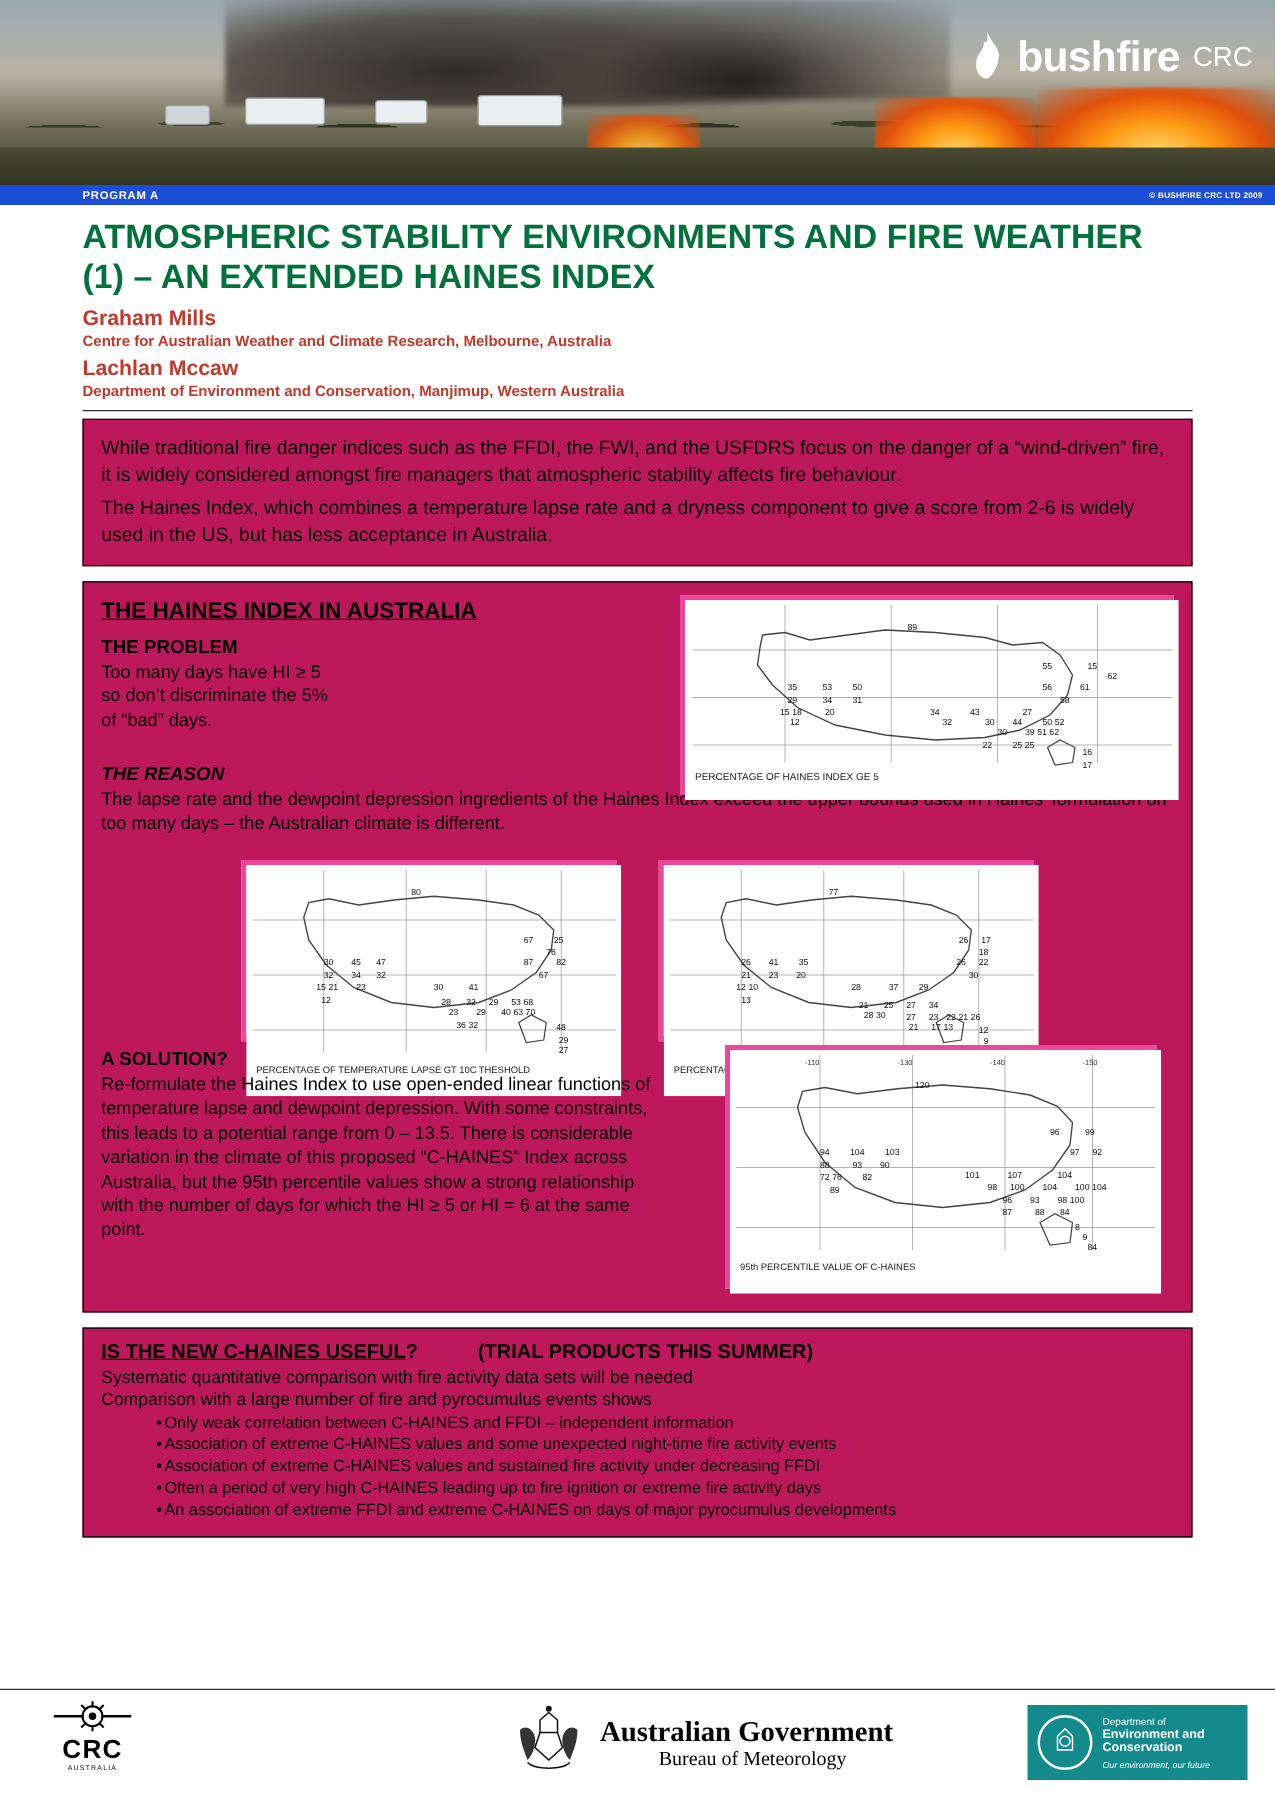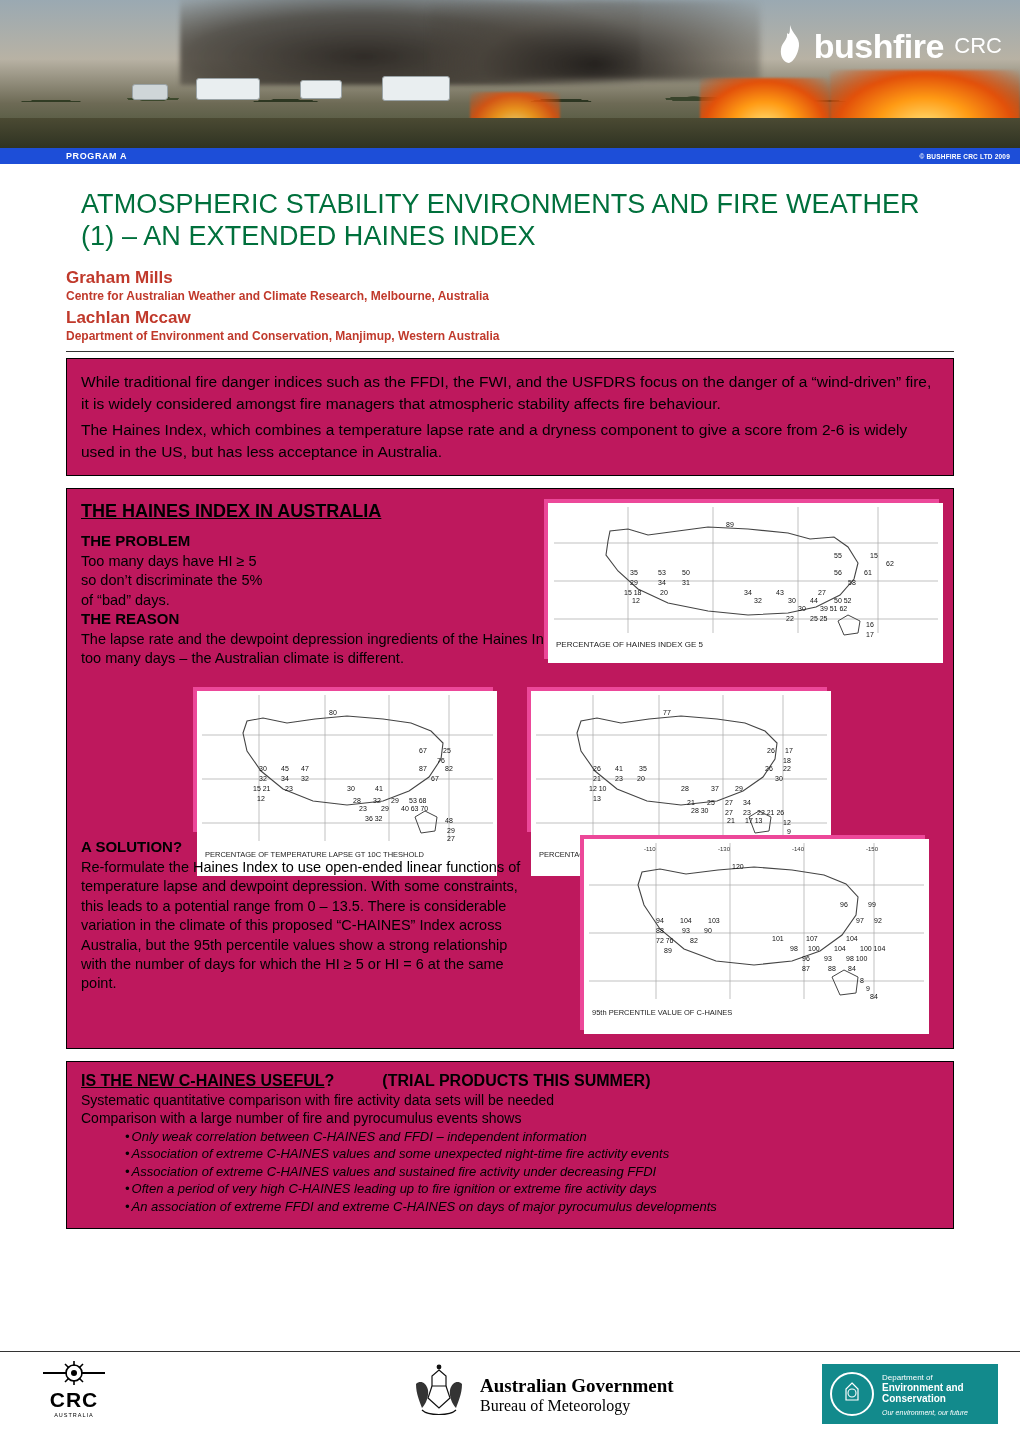--- a/index.html
+++ b/index.html
@@ -124,25 +124,25 @@
     font-size: 6.5px;
     font-weight: bold;
     letter-spacing: .2px;
   }
 
   
   .titleblock {
     padding: 10px 66px 6px 66px;
   }
   .titleblock h1 {
-    margin: 15px;
+    margin: 0;
     font-size: 27px;
     line-height: 1.18;
     color: #00703c;
-    font-weight: normal;
+    font-weight: bold;
     letter-spacing: .1px;
   }
   .author {
     margin-top: 7px;
     font-size: 17px;
     font-weight: bold;
     color: #c0392b;
   }
   .author.second { margin-top: 5px; }
   .affil {
@@ -206,21 +206,20 @@
     font-size: 14px;
   }
   .bullets {
     margin: 2px 0 0 0;
     padding-left: 44px;
   }
   .bullets li {
     list-style: none;
     font-size: 13px;
     line-height: 1.35;
-    font-style: italic;
   }
   .bullets li:before {
     content: "•";
     margin-right: 2px;
   }
 
   
   .mapfig {
     border: 4px solid #ec4899;
     background: #ffffff;
@@ -292,26 +291,27 @@
     display: flex;
     align-items: center;
     gap: 10px;
   }
   .bom .coat {
     width: 62px; height: 62px;
     position: relative;
   }
   .bom .txt .l1 {
     font-family: "Liberation Serif", serif;
-    font-size: 19px;
+    font-size: 23px;
     font-weight: bold;
   }
   .bom .txt .l2 {
     font-family: "Liberation Serif", serif;
     font-size: 16px;
+    margin-left: 47px;
   }
   .dec {
     position: absolute;
     right: 22px;
     top: 12px;
     width: 176px;
     height: 60px;
     background: #128a8c;
     color: #fff;
     display: flex;
@@ -431,21 +431,21 @@
     
   </div>
 
   <div class="h3">THE PROBLEM</div>
   <div class="bodytext">
     <div>Too many days have HI ≥ 5</div>
     <div>so don’t discriminate the 5%</div>
     <div>of “bad” days.</div>
   </div>
 
-  <div class="h3" style="">THE REASON</div>
+  <div class="h3" style="margin-top:24px;font-style:italic;">THE REASON</div>
   <div class="bodytext">The lapse rate and the dewpoint depression ingredients of the Haines Index exceed the upper bounds used in Haines’ formulation on too many days – the Australian climate is different.</div>
 
   <div class="fig-pair">
     <div class="mapfig">
       <svg width="300" height="185" viewBox="0 0 300 185" aria-hidden="true">
         <rect x="0" y="0" width="300" height="185" fill="#fff"></rect>
         <g stroke="#a8a8a8" stroke-width="0.7">
           <line x1="62" y1="4" x2="62" y2="150"></line>
           <line x1="128" y1="4" x2="128" y2="150"></line>
           <line x1="192" y1="4" x2="192" y2="150"></line>

